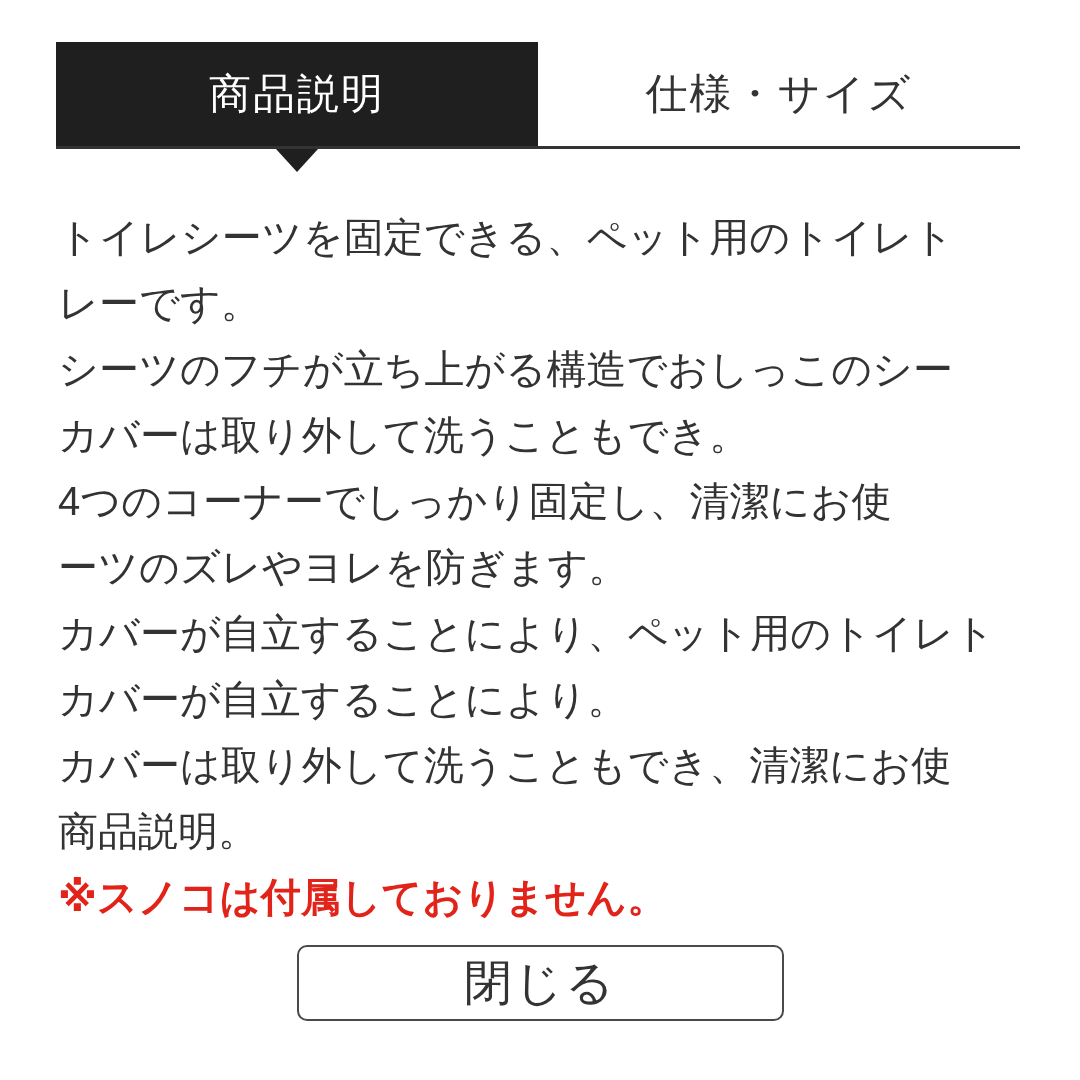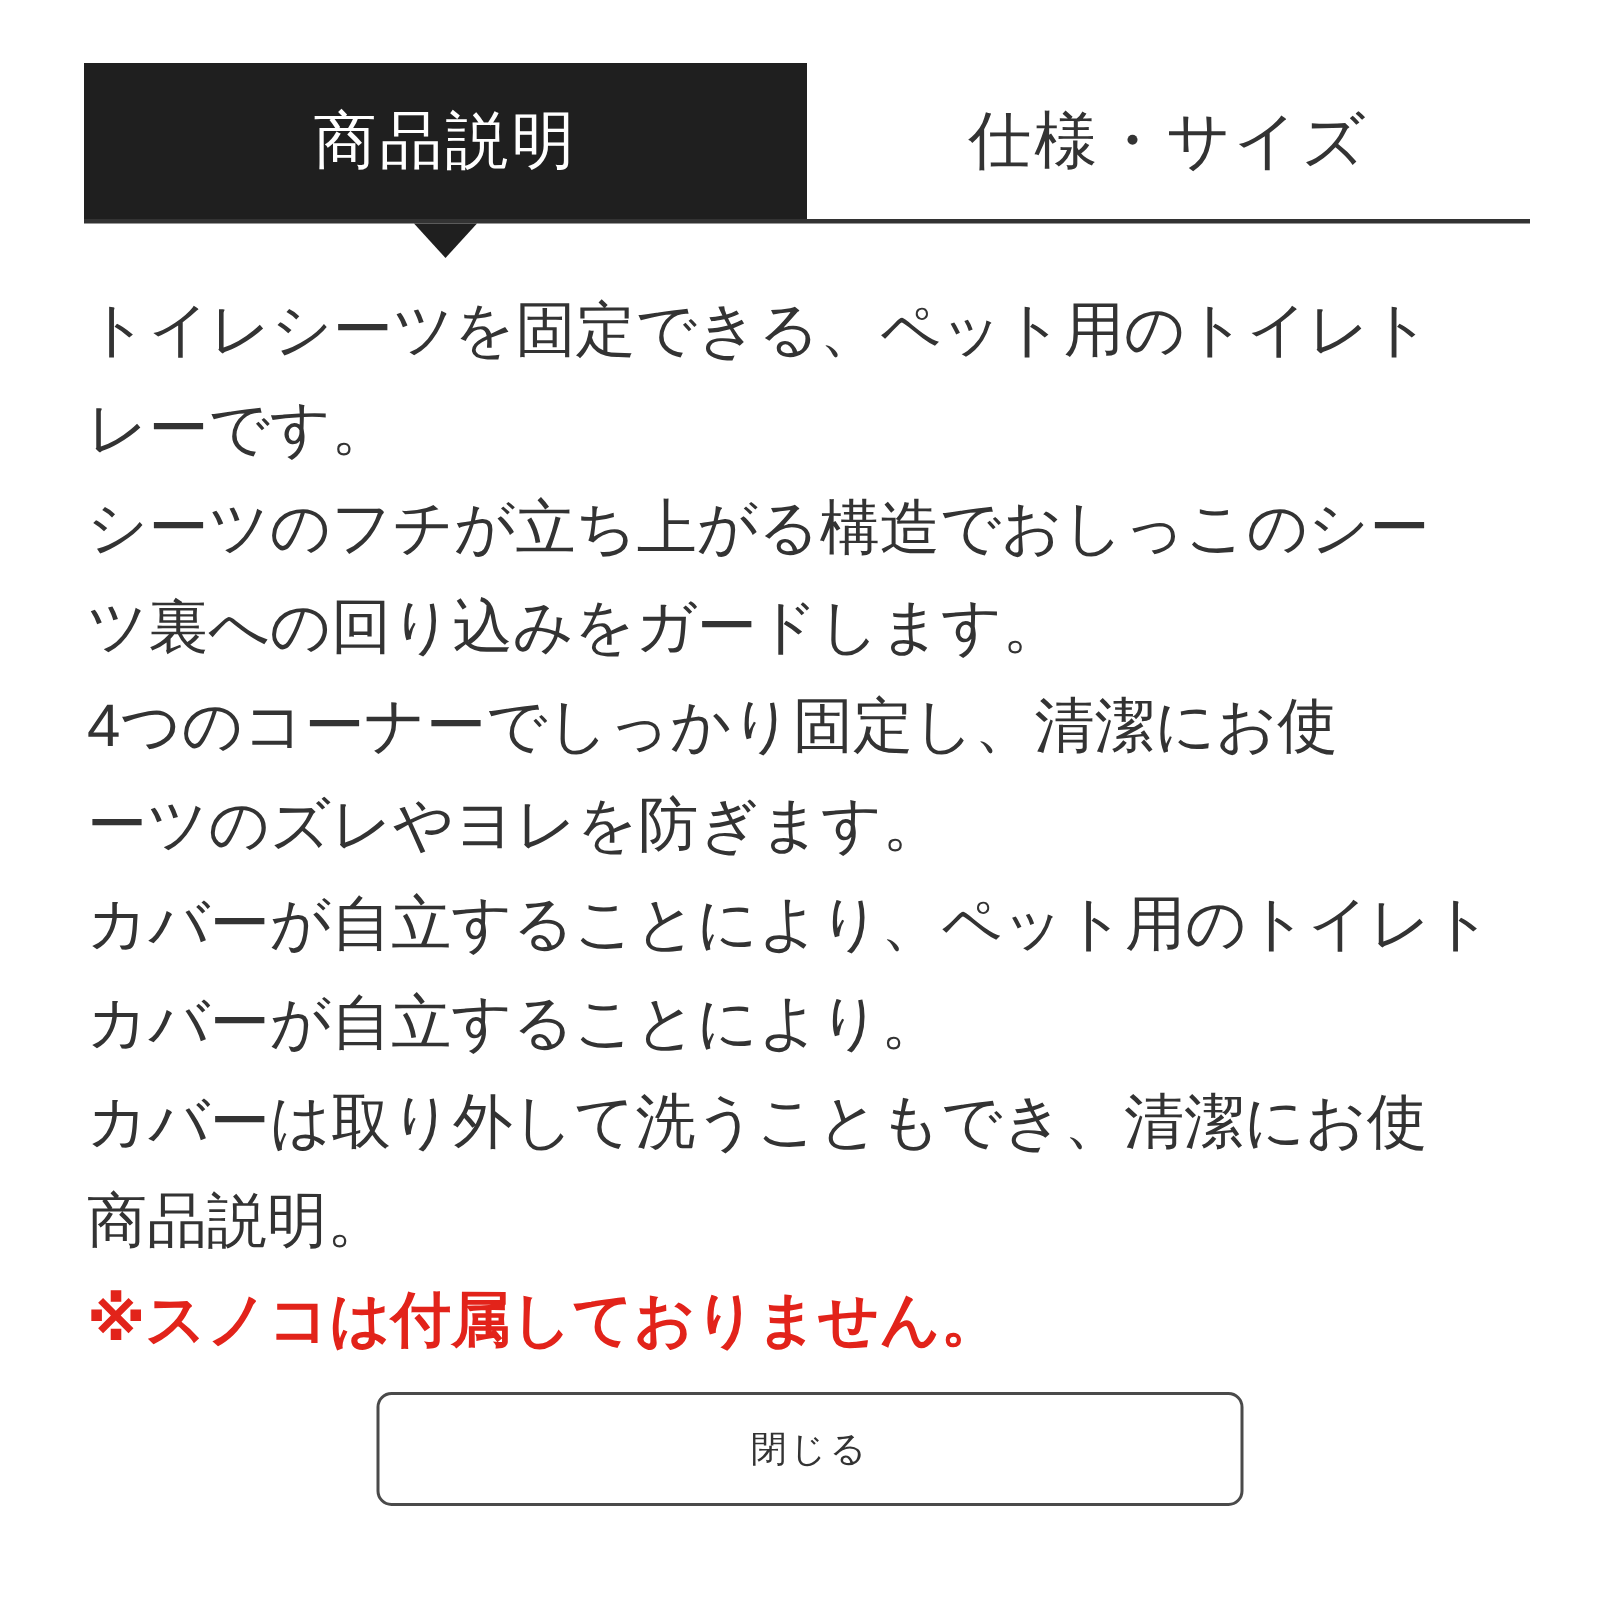--- a/index.html
+++ b/index.html
@@ -57,41 +57,41 @@
     left: 50%;
     transform: translateX(-50%);
     width: 0;
     height: 0;
     border-left: 21px solid transparent;
     border-right: 21px solid transparent;
     border-top: 23px solid var(--active-tab-bg);
   }
   .content {
     margin: 0 58px;
-    padding-top: 38px;
+    padding-top: 55px;
     font-size: 40px;
     line-height: 66px;
     color: var(--body-text);
   }
   .desc-line {
     white-space: nowrap;
   }
   .note {
     color: var(--note-text);
     font-weight: bold;
   }
   .close-btn {
     display: block;
     margin: 15px auto 0 auto;
-    width: 578px;
+    width: 487px;
     height: 76px;
     background: var(--background);
     border: 2px solid var(--button-border);
     border-radius: 10px;
-    font-size: 24px;
+    font-size: 48px;
     color: var(--body-text);
     font-family: inherit;
     letter-spacing: 2px;
     cursor: pointer;
     text-align: center;
   }
 </style>
 </head>
 <body>
 
@@ -105,21 +105,21 @@
     <div class="tab tab-inactive">
       <span class="tab-label">仕様・サイズ</span>
     </div>
   </div>
 
   <div class="content">
     <div>
         <div class="desc-line">トイレシーツを固定できる、ペット用のトイレト</div>
         <div class="desc-line">レーです。</div>
         <div class="desc-line">シーツのフチが立ち上がる構造でおしっこのシー</div>
-        <div class="desc-line">ツ裏への回り込みをガードします。</div>
+        <div class="desc-line">カバーは取り外して洗うこともでき。</div>
         <div class="desc-line">4つのコーナーでしっかり固定し、清潔にお使</div>
         <div class="desc-line">ーツのズレやヨレを防ぎます。</div>
         <div class="desc-line">カバーが自立することにより、ペット用のトイレト</div>
         <div class="desc-line">カバーが自立することにより。</div>
         <div class="desc-line">カバーは取り外して洗うこともでき、清潔にお使</div>
         <div class="desc-line">商品説明。</div>
       </div>
     <div class="note">※スノコは付属しておりません。</div>
   </div>
 

